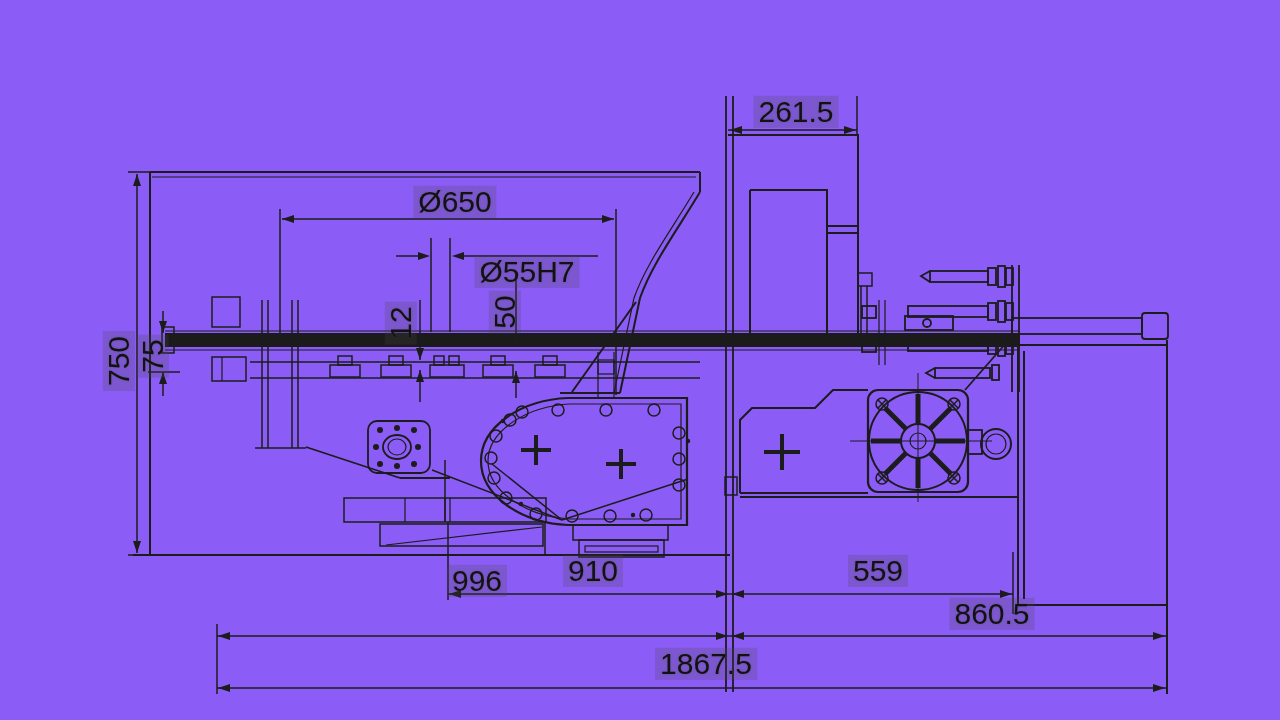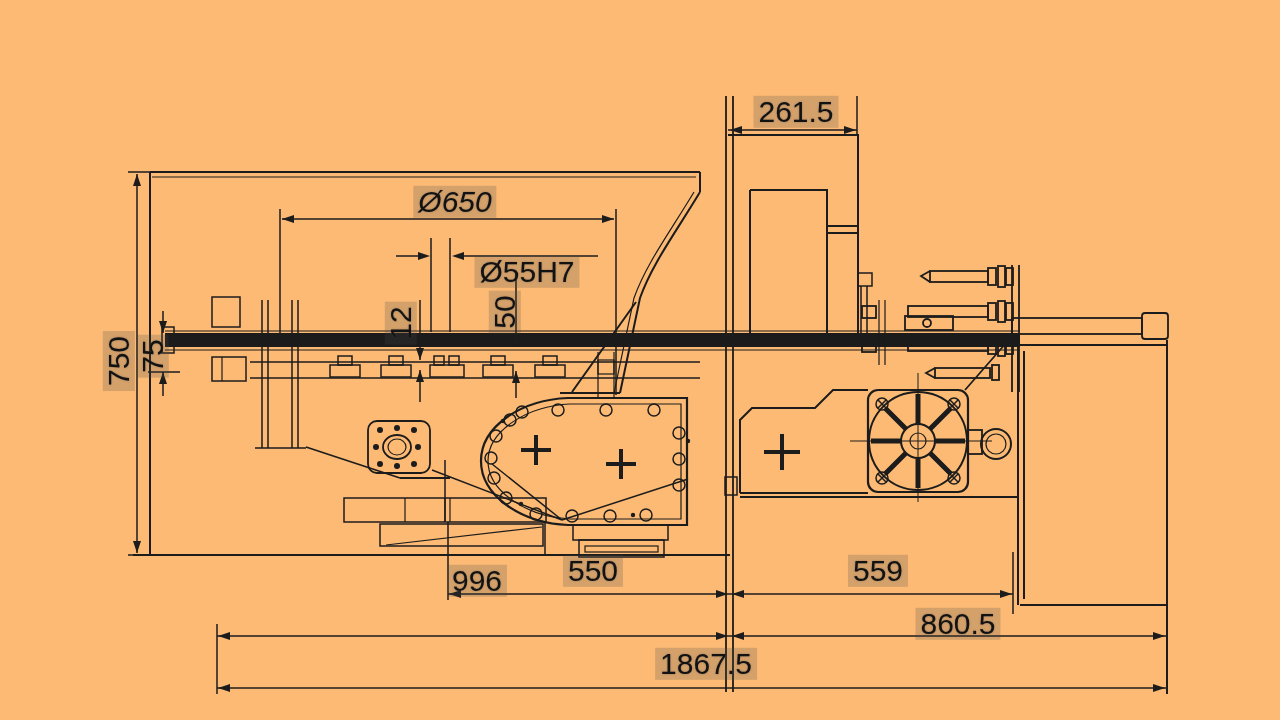--- a/index.html
+++ b/index.html
@@ -1,18 +1,18 @@
 <!DOCTYPE html>
 <html><head>
 <meta charset="utf-8">
 <style>
   html,body{margin:0;padding:0;}
   body{width:1280px;height:720px;background:#ffffff;overflow:hidden;
        font-family:"Liberation Sans", sans-serif;}
-  .stage{position:relative;width:1280px;height:720px;background:#fdba74;}
+  .stage{position:relative;width:1280px;height:720px;background:#8b5cf6;}
   svg{position:absolute;left:0;top:0;}
   .dim{
     position:absolute;
     transform:translate(-50%,-50%);
     font-size:30px;
     font-weight:500;
     letter-spacing:0px;
     color:#121212;
     background:rgba(72,72,72,0.22);
     padding:0 5px;
@@ -238,25 +238,25 @@
     <polygon points="218,636 230,632 230,640"></polygon>
         <polygon points="1165,636 1153,632 1153,640"></polygon>
     <polygon points="728,636 716,632 716,640"></polygon>
         <polygon points="732,636 744,632 744,640"></polygon>
     <polygon points="218,688 230,684 230,692"></polygon>
         <polygon points="1165,688 1153,684 1153,692"></polygon>
   </g>
 </svg>
 
   <div class="dim" style="left:796px;top:112px;">261.5</div>
-  <div class="dim" style="left:455px;top:202px;font-style:italic;">Ø650</div>
+  <div class="dim" style="left:455px;top:202px;">Ø650</div>
   <div class="dim" style="left:527px;top:242px;margin-top:30px;">Ø55H7</div>
   <div class="dim rot" style="left:119px;top:361px;">750</div>
   <div class="dim rot" style="left:153px;top:356px;">75</div>
   <div class="dim rot" style="left:401px;top:323px;">12</div>
   <div class="dim rot" style="left:505px;top:312px;">50</div>
-  <div class="dim" style="left:593px;top:571px;">550</div>
+  <div class="dim" style="left:593px;top:571px;">910</div>
   <div class="dim" style="left:878px;top:571px;">559</div>
   <div class="dim" style="left:477px;top:581px;">996</div>
-  <div class="dim" style="left:958px;top:614px;margin-top:10px;">860.5</div>
+  <div class="dim" style="left:992px;top:614px;">860.5</div>
   <div class="dim" style="left:706px;top:664px;text-align:right;">1867.5</div>
 
 </div>
 
 </body></html>

